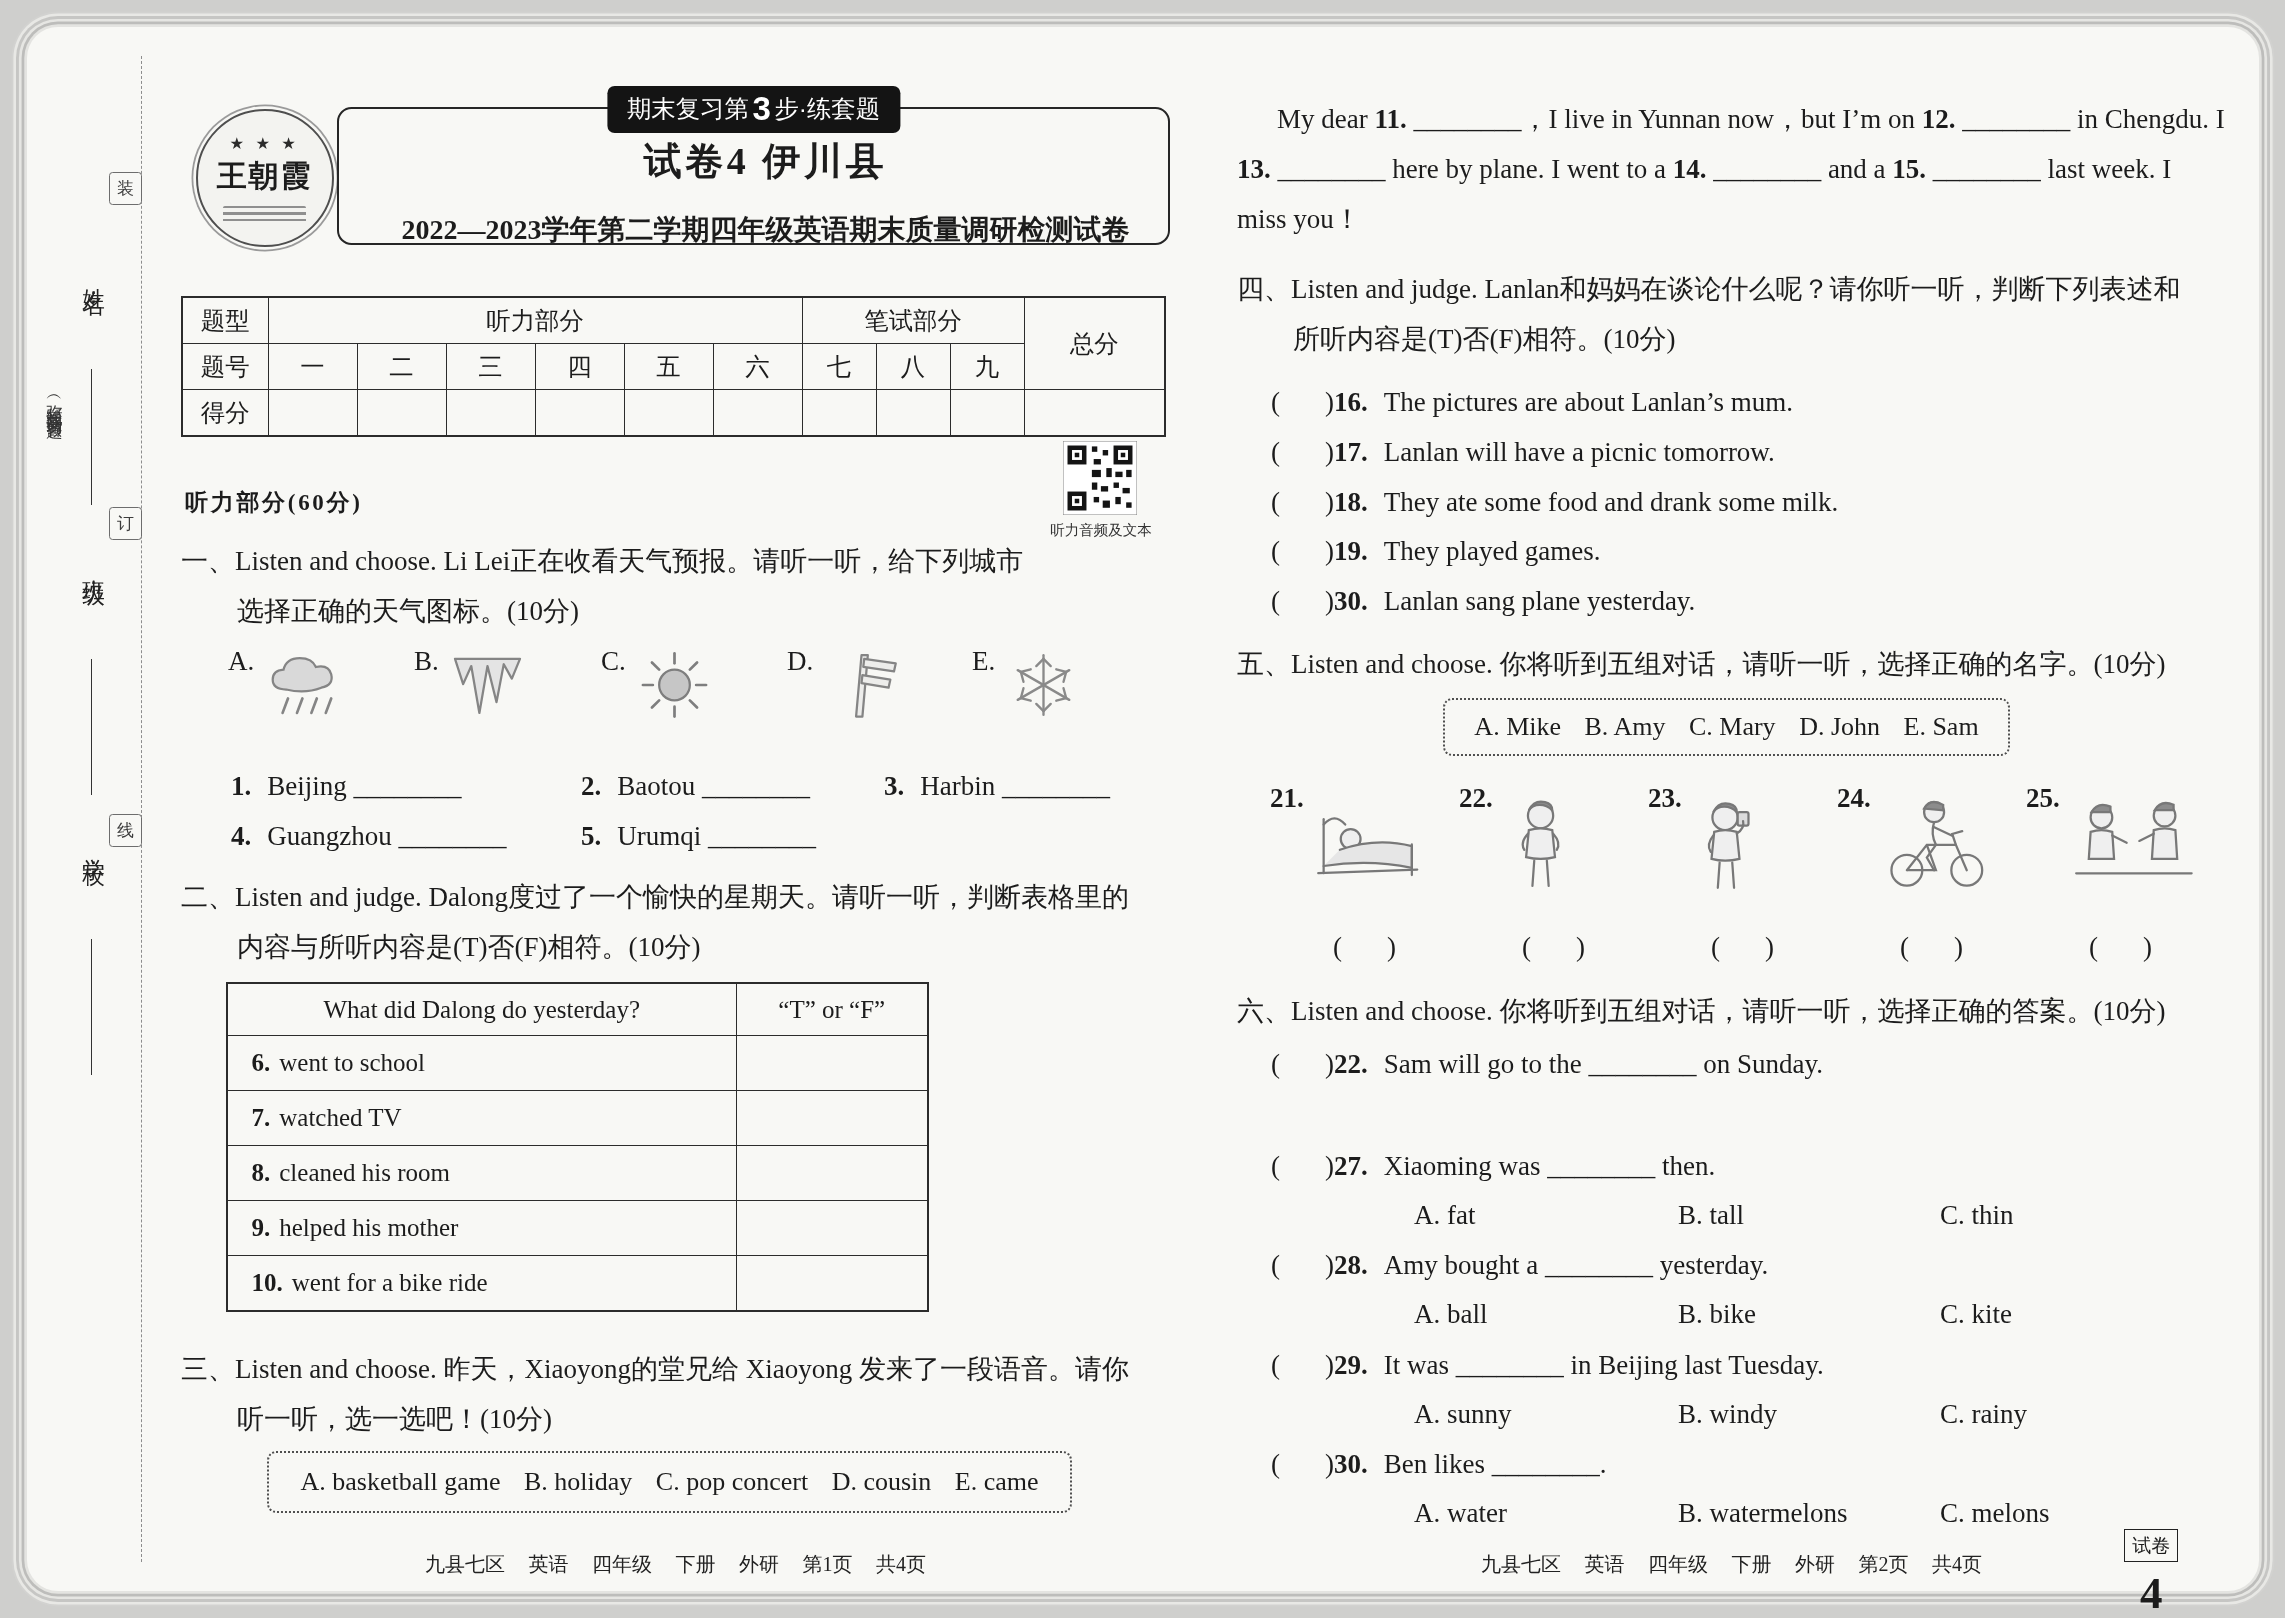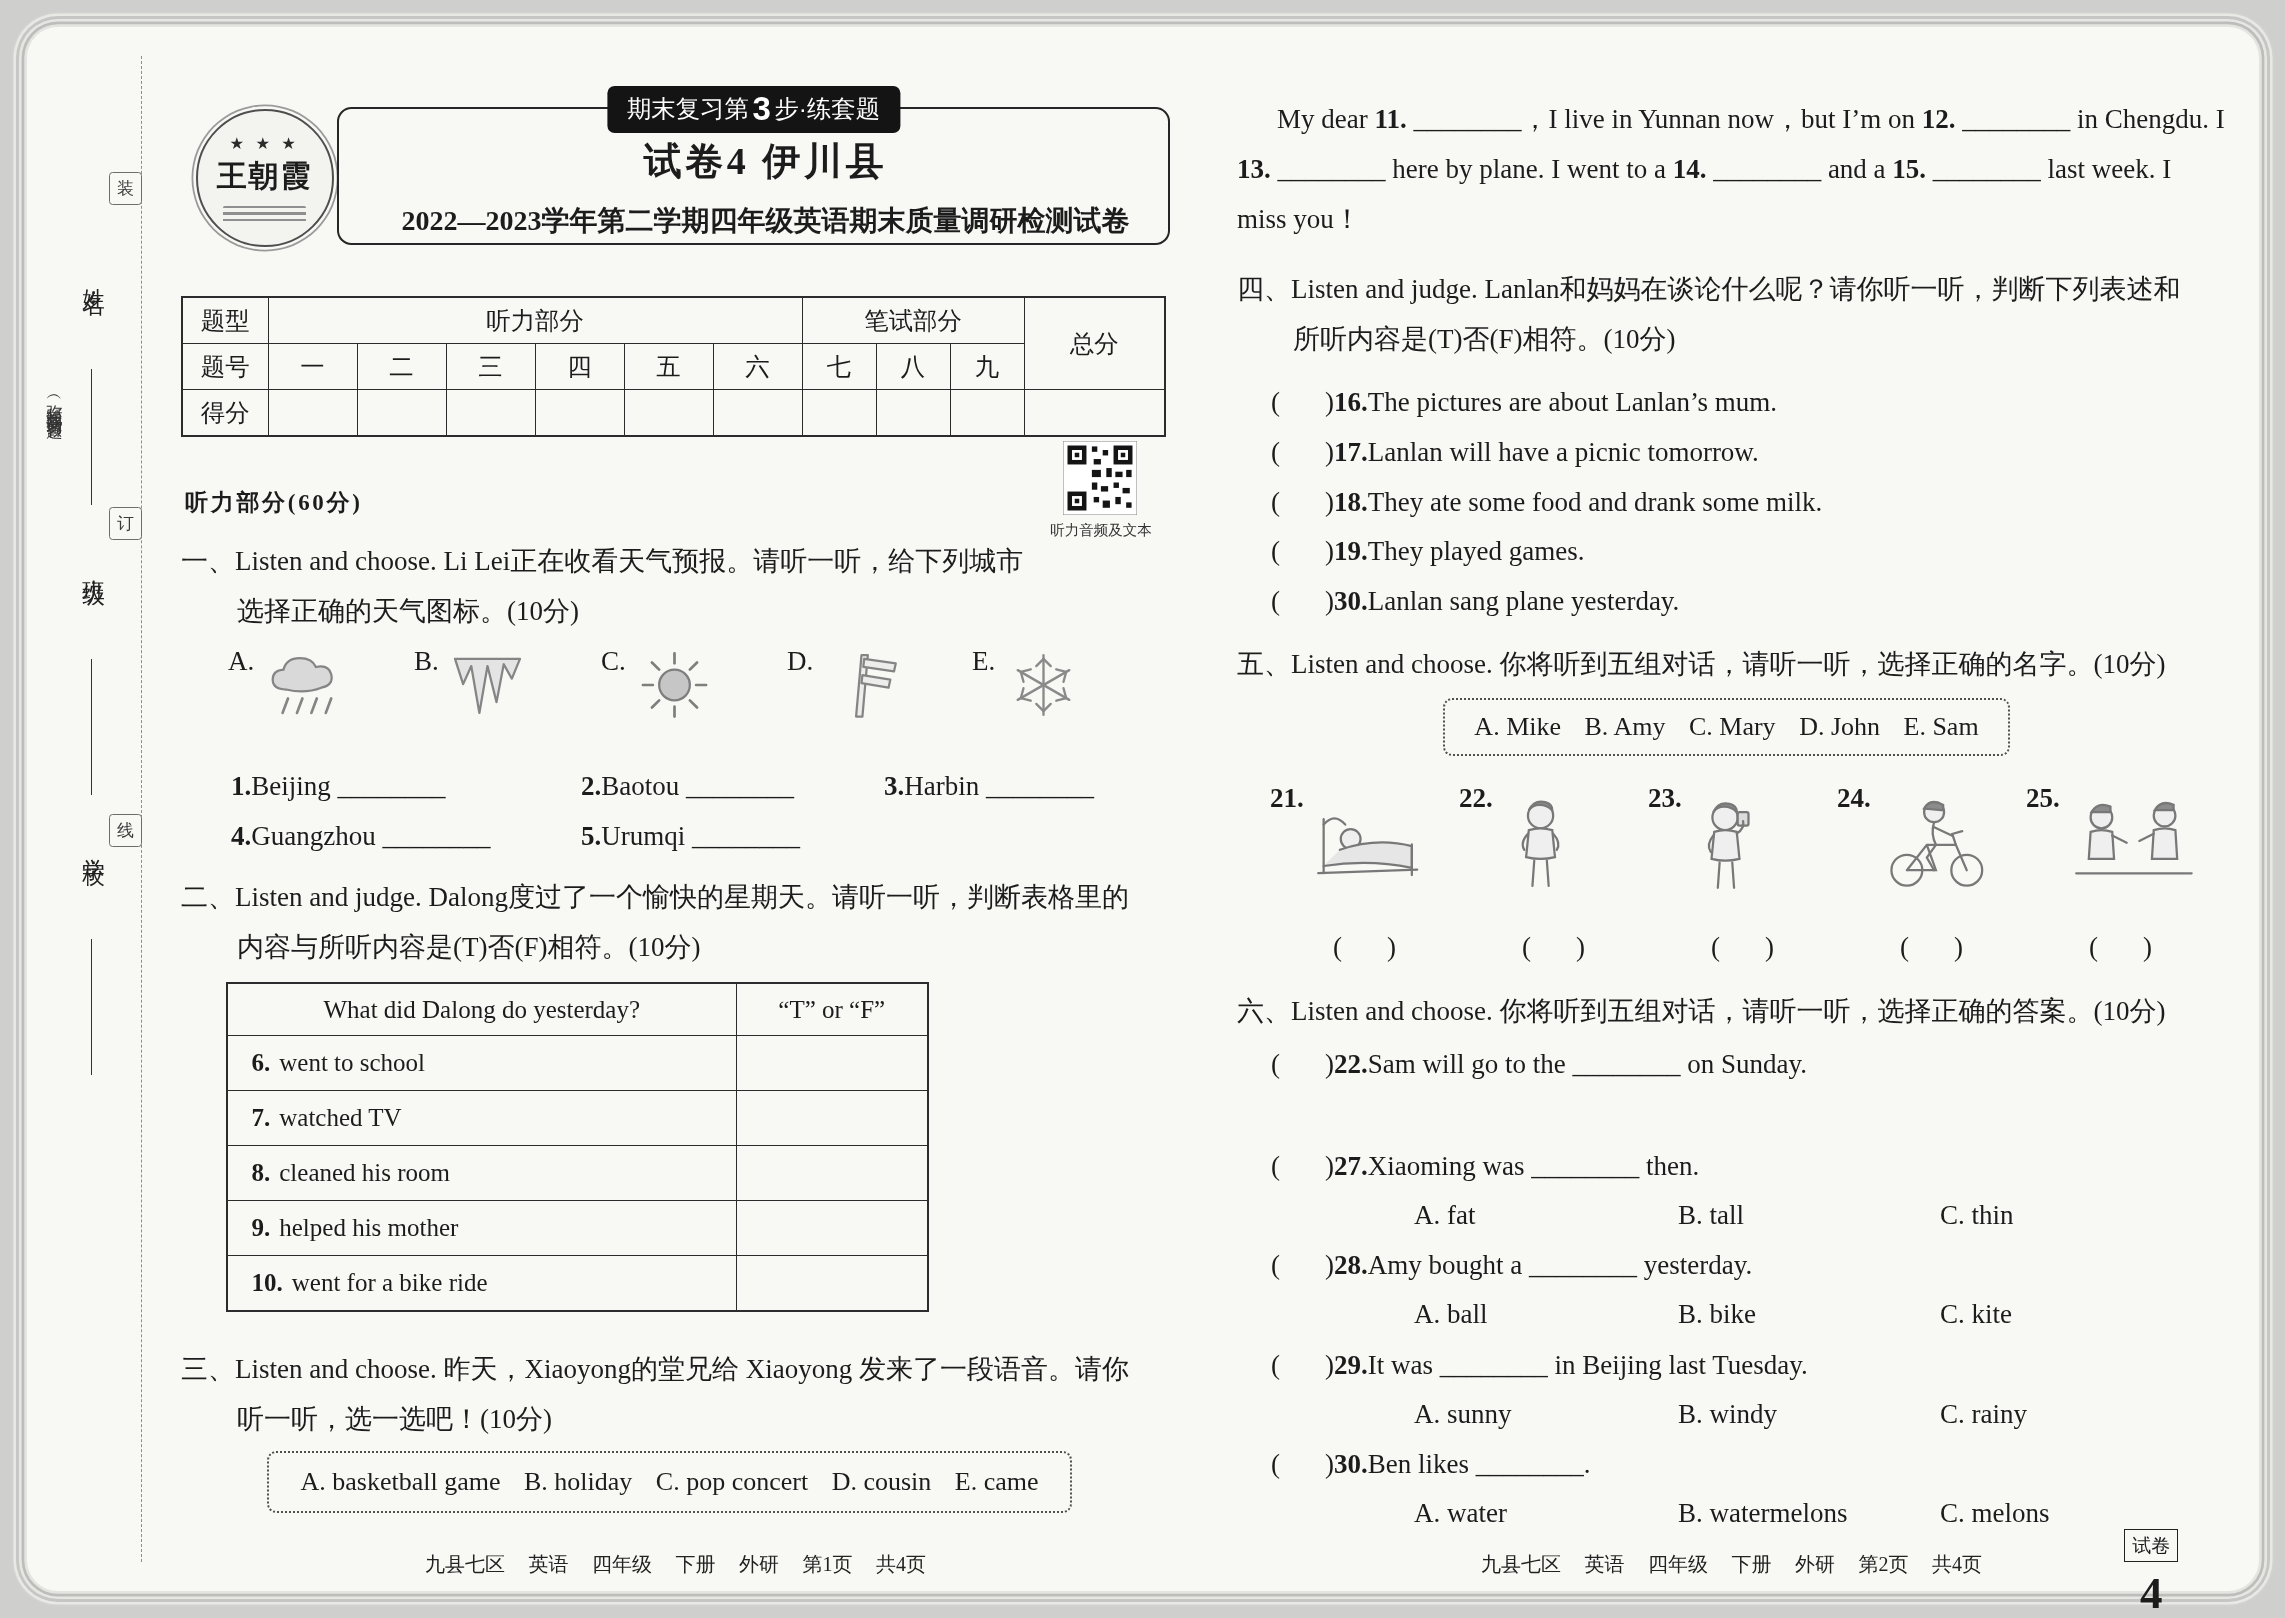--- a/index.html
+++ b/index.html
@@ -23,39 +23,39 @@
     display:flex;align-items:center;justify-content:center;font-size:17px;color:#3c3c3c;background:#f8f8f5;}
   .v-label{position:absolute;left:78px;writing-mode:vertical-rl;font-size:22.6px;letter-spacing:4.5px;color:#222;}
   .v-blank{position:absolute;left:91px;height:136px;width:0;border-left:1.8px solid #333;}
   .seal-note{position:absolute;left:43px;top:389px;writing-mode:vertical-rl;font-size:16.3px;letter-spacing:2.7px;color:#333;}
 
   .col{position:absolute;top:0;height:1618px;}
   #col-left{left:181px;width:989px;}
   #col-right{left:1237px;width:989px;}
 
   .t{position:absolute;font-size:27px;white-space:nowrap;}
-  .t b{margin-right:0;}
+  .t b{margin-right:16px;}
   .heading{top:487px;left:4px;width:100%;text-align:left;font-size:23px;font-weight:bold;letter-spacing:2.7px;}
 
   
   .logo{position:absolute;left:14.5px;top:109px;width:134px;height:134px;border:2.7px solid #4e4e4e;border-radius:50%;
     box-shadow:0 0 0 2.7px #f8f8f5,0 0 0 4.5px #9a9a9a;background:#f3f3f0;
     display:flex;flex-direction:column;align-items:center;justify-content:center;}
   .logo-stars{font-size:16.3px;letter-spacing:3.6px;color:#2b2b2b;}
   .logo-name{font-size:30px;font-weight:bold;letter-spacing:1.8px;margin-top:1.8px;}
   .logo-waves{margin-top:9px;width:83px;height:16.3px;border-radius:1.8px;
     background:repeating-linear-gradient(180deg,#8f8f8f 0 2.3px,transparent 2.3px 6.3px);}
   .header-box{position:absolute;left:156px;top:107px;width:833px;height:138px;box-sizing:border-box;
     border:2.7px solid #262626;border-radius:14.5px;text-align:center;padding-left:24px;}
   .badge{position:absolute;top:-23.5px;left:50%;transform:translateX(-50%);
     background:#141414;color:#fff;padding:4.5px 20px;border-radius:7.2px;font-size:24.4px;
     display:flex;align-items:center;white-space:nowrap;}
   .badge-step{font-size:33px;font-weight:bold;margin:0 3.6px;}
   .hb-title{margin-top:27px;font-size:38px;font-weight:bold;letter-spacing:3.6px;}
-  .hb-sub{margin-top:15px;font-size:28px;font-weight:bold;}
+  .hb-sub{margin-top:24px;font-size:28px;font-weight:bold;}
 
   
   .score-table{position:absolute;left:0;top:296px;width:982px;border-collapse:collapse;table-layout:fixed;border:2.7px solid #2c2c2c;}
   .score-table td{border:1.8px solid #2c2c2c;text-align:center;font-size:24.4px;height:45px;padding:0;}
   .c-lab{width:86px}.c-l{width:89px}.c-w{width:74px}.c-t{width:141px}
 
   .qr{position:absolute;left:882px;top:441px;}
   .qr-cap{position:absolute;left:854px;top:521px;width:132px;text-align:center;font-size:14.5px;color:#333;}
 
   .wx{position:absolute;top:646px;display:flex;gap:7.2px;align-items:flex-start;font-size:27px;}

